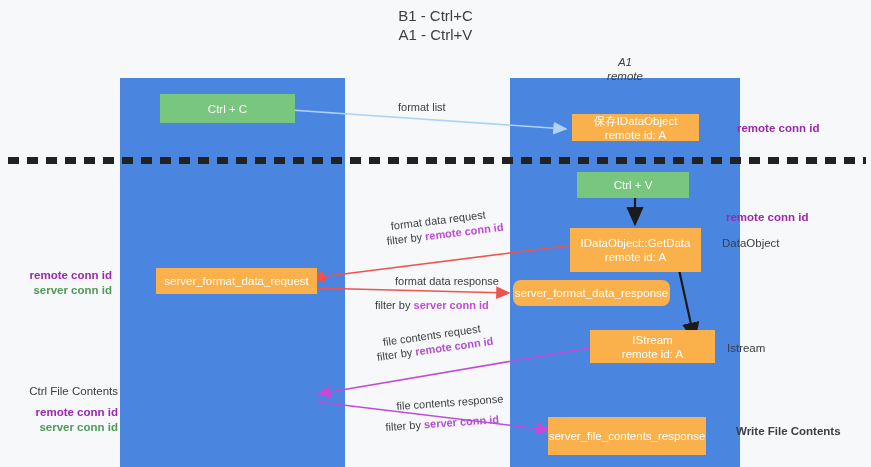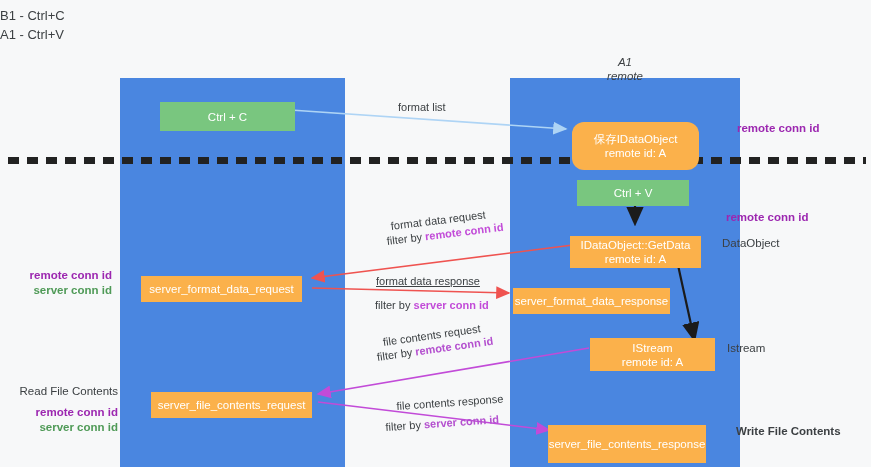--- a/index.html
+++ b/index.html
@@ -14,22 +14,22 @@
     background: #f7f8f9;
     font-family: "Liberation Sans", sans-serif;
     overflow: hidden;
   }
 
   
   #title {
     position: absolute;
     left: 0; top: 6px;
     width: 871px;
-    text-align: left;
-    font-size: 13px;
+    text-align: center;
+    font-size: 15px;
     color: #3c4043;
     line-height: 19px;
     white-space: pre-line;
   }
 
   
   .col-head {
     position: absolute;
     text-align: center;
     font-size: 11.5px;
@@ -66,21 +66,20 @@
     display: flex;
     flex-direction: column;
     align-items: center;
     justify-content: center;
     color: #ffffff;
     font-size: 11.5px;
     line-height: 14px;
     text-align: center;
     white-space: pre-line;
     z-index: 5;
-    margin-top: 8px;
   }
   .node.green  { background: #79c67f; }
   .node.orange { background: #fbb14b; }
 
   
   .side-label {
     position: absolute;
     font-size: 11.5px;
     line-height: 15px;
     white-space: pre-line;
@@ -156,49 +155,48 @@
 
     <path d="M589,348 L318,394" stroke="#c24bd8" stroke-width="1.6" fill="none" marker-end="url(#ah-mag)"></path>
 
     <path d="M318,402 L549,430" stroke="#c24bd8" stroke-width="1.6" fill="none" marker-end="url(#ah-mag)"></path>
   </svg>
 
   <div id="divider"></div>
 
   <div class="node green" style="left:160px; top:94px; width:135px; height:29px;">Ctrl + C</div>
 
-  <div class="node orange" style="left:572px; top:114px; width:127px; height:48px;border-radius:12px;">保存IDataObject
+  <div class="node orange" style="left:572px; top:114px; width:127px; height:27px;">保存IDataObject
 remote id: A</div>
 
   <div class="node green" style="left:577px; top:172px; width:112px; height:26px;">Ctrl + V</div>
 
-  <div class="node orange" style="left:570px; top:228px; width:131px; height:32px;">IDataObject::GetData
+  <div class="node orange" style="left:570px; top:228px; width:131px; height:44px;">IDataObject::GetData
 remote id: A</div>
 
-  <div class="node orange" style="left:141px; top:268px; width:161px; height:26px;">server_format_data_request</div>
-
-  <div class="node orange" style="left:513px; top:280px; width:157px; height:26px;">server_format_data_response</div>
+  <div class="node orange" style="left:156px; top:268px; width:161px; height:26px;">server_format_data_request</div>
+
+  <div class="node orange" style="left:513px; top:280px; width:157px; height:26px;border-radius:8px;">server_format_data_response</div>
 
   <div class="node orange" style="left:590px; top:330px; width:125px; height:33px;">IStream
 remote id: A</div>
 
-  <div class="node orange" style="left:151px; top:384px; width:161px; height:26px;">server_file_contents_request</div>
 
   <div class="node orange" style="left:548px; top:417px; width:158px; height:38px;">server_file_contents_response</div>
 
   <div class="edge-label" style="left:398px; top:100px;">format list</div>
 
   <div class="edge-label" style="left:390px; top:219px; transform: rotate(-7deg); transform-origin: left top;">
     <span>format data request</span>
   </div>
   <div class="edge-label" style="left:386px; top:234px; transform: rotate(-7deg); transform-origin: left top;">
     <span>filter by </span><b class="pk">remote conn id</b>
   </div>
 
-  <div class="edge-label" style="left:376px; top:274px;text-decoration:underline;">format data response</div>
+  <div class="edge-label" style="left:395px; top:274px;">format data response</div>
   <div class="edge-label" style="left:375px; top:298px;">
     <span>filter by </span><b class="pk">server conn id</b>
   </div>
 
   <div class="edge-label" style="left:382px; top:335px; transform: rotate(-8deg); transform-origin: left top;">
     <span>file contents request</span>
   </div>
   <div class="edge-label" style="left:376px; top:350px; transform: rotate(-8deg); transform-origin: left top;">
     <span>filter by </span><b class="pk2">remote conn id</b>
   </div>
@@ -219,18 +217,18 @@
   <div class="side-label plain" style="left:727px; top:341px;">Istream</div>
 
   <div class="side-label plain" style="left:736px; top:424px;font-weight:bold;">Write File Contents</div>
 
   <div class="two-tone" style="left:0px; top:268px; width:112px;">
     <span class="purple-t">remote conn id</span>
     <span class="green-t">server conn id</span>
   </div>
 
   <div class="two-tone" style="left:0px; top:384px; width:118px;">
-    <span class="plain-t">Read File Contents</span>
+    <span class="plain-t">Ctrl File Contents</span>
     <span class="purple-t" style="margin-top:6px;">remote conn id</span>
     <span class="green-t">server conn id</span>
   </div>
 
 </div>
 
 </body></html>

